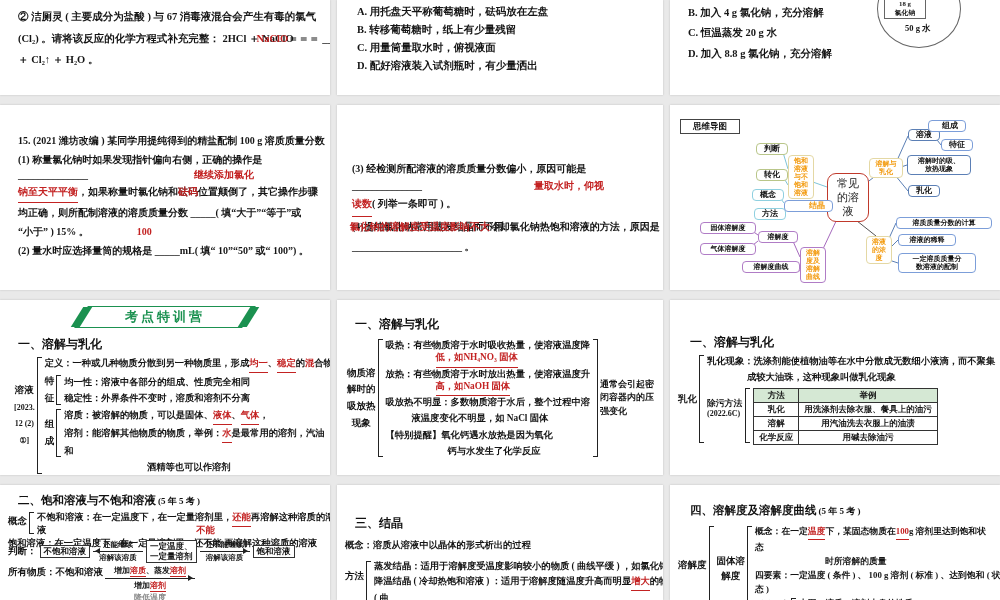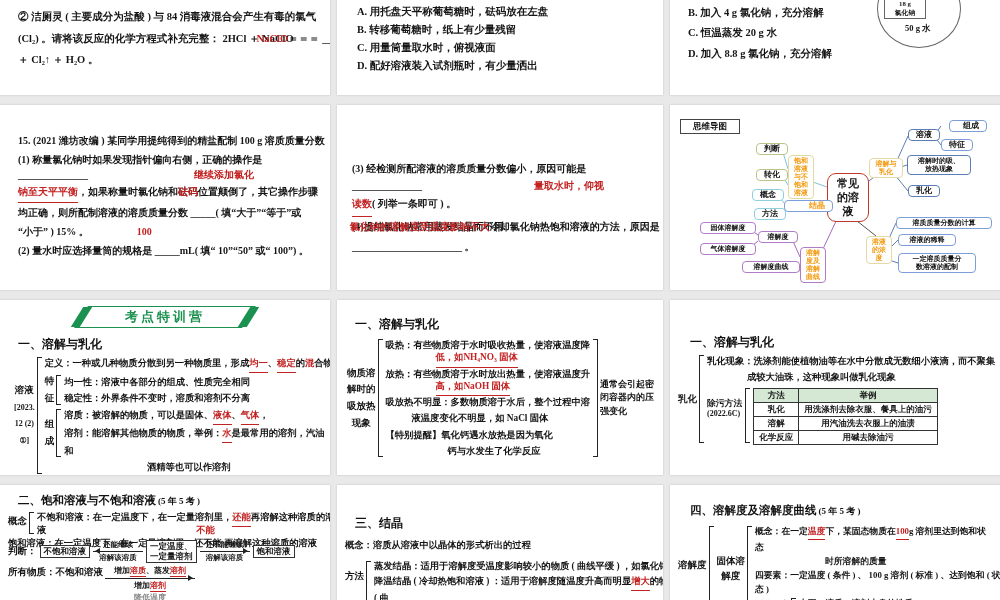--- a/index.html
+++ b/index.html
@@ -78,30 +78,30 @@
   .sq{border-radius:0;border-color:#444;padding:1px 3px;font-size:8.5px;}
   .olive{border-color:#b9c689;}
   .beige{border-color:#e4d8a4;}
   .cyan{border-color:#8fd0e0;}
   .blue{border-color:#7c9ed9;}
   .strong{border-color:#5b7fb5;}
   .purple{border-color:#b07cc6;}
   .org{color:#f39c12;padding-left:19px;}
   .t7{font-size:7px;line-height:1.15;padding:1px 2px;}
   .center-node{position:absolute;border:1.6px solid #c0392b;border-radius:9px;background:#fff;
-    font-size:11px;font-weight:bold;line-height:1.25;padding:3px 3px;text-align:center;white-space:pre-line;}
+    font-size:11px;font-weight:normal;line-height:1.25;padding:3px 3px;text-align:center;white-space:pre-line;}
 </style>
 </head>
 <body>
 
 <div class="grid">
 
   <section class="panel p1">
     <div class="txt">
-        <div class="ln"><span>② 洁厕灵 ( 主要成分为盐酸 ) 与 84 消毒液混合会产生有毒的氯气</span></div>
+        <div class="ln"><span>② 洁厕灵 ( 主要成分为盐酸 ) 与 67 消毒液混合会产生有毒的氯气</span></div>
         <div class="ln"><span>(Cl₂) 。请将该反应的化学方程式补充完整： 2HCl ＋ NaClO</span><span class="r" style="margin-left: -37px;">NaClO</span><span> ＝＝＝ ______</span></div>
         <div class="ln"><span>＋ Cl₂↑ ＋ H₂O 。</span></div>
       </div>
   </section>
 
   <section class="panel p2">
     <div class="txt">
         <div class="ln"><span>A. 用托盘天平称葡萄糖时，砝码放在左盘</span></div>
         <div class="ln"><span>B. 转移葡萄糖时，纸上有少量残留</span></div>
         <div class="ln"><span>C. 用量筒量取水时，俯视液面</span></div>
@@ -182,21 +182,21 @@
 溶液
 与不
 饱和
 溶液</div>
         <div class="mm bx cyan" style="left: 82px; top: 84px; width: 26px;">概念</div>
         <div class="mm bx cyan" style="left: 84px; top: 103px; width: 26px;">方法</div>
         <div class="mm bx blue org" style="left: 114px; top: 95px; width: 26px;">结晶</div>
         <div class="mm bx beige org t7" style="left: 199px; top: 53px; width: 28px;">溶解与
 乳化</div>
         <div class="mm bx strong" style="left: 238px; top: 24px; width: 26px;">溶液</div>
-        <div class="mm bx blue" style="left: 279px; top: 15px; width: 26px; padding-left: 8px;">组成</div>
+        <div class="mm bx blue" style="left: 258px; top: 15px; width: 26px; padding-left: 8px;">组成</div>
         <div class="mm bx blue" style="left: 271px; top: 34px; width: 26px;">特征</div>
         <div class="mm bx strong t7" style="left: 237px; top: 50px; width: 58px;">溶解时的吸、
 放热现象</div>
         <div class="mm bx strong" style="left: 238px; top: 80px; width: 26px;">乳化</div>
         <div class="mm bx purple t7" style="left: 30px; top: 117px; width: 50px;">固体溶解度</div>
         <div class="mm bx purple t7" style="left: 30px; top: 138px; width: 50px;">气体溶解度</div>
         <div class="mm bx purple t7" style="left: 88px; top: 126px; width: 34px;">溶解度</div>
         <div class="mm bx purple t7" style="left: 72px; top: 156px; width: 52px;">溶解度曲线</div>
         <div class="mm bx purple org t7" style="left: 130px; top: 142px; width: 20px;">溶解
 度及

